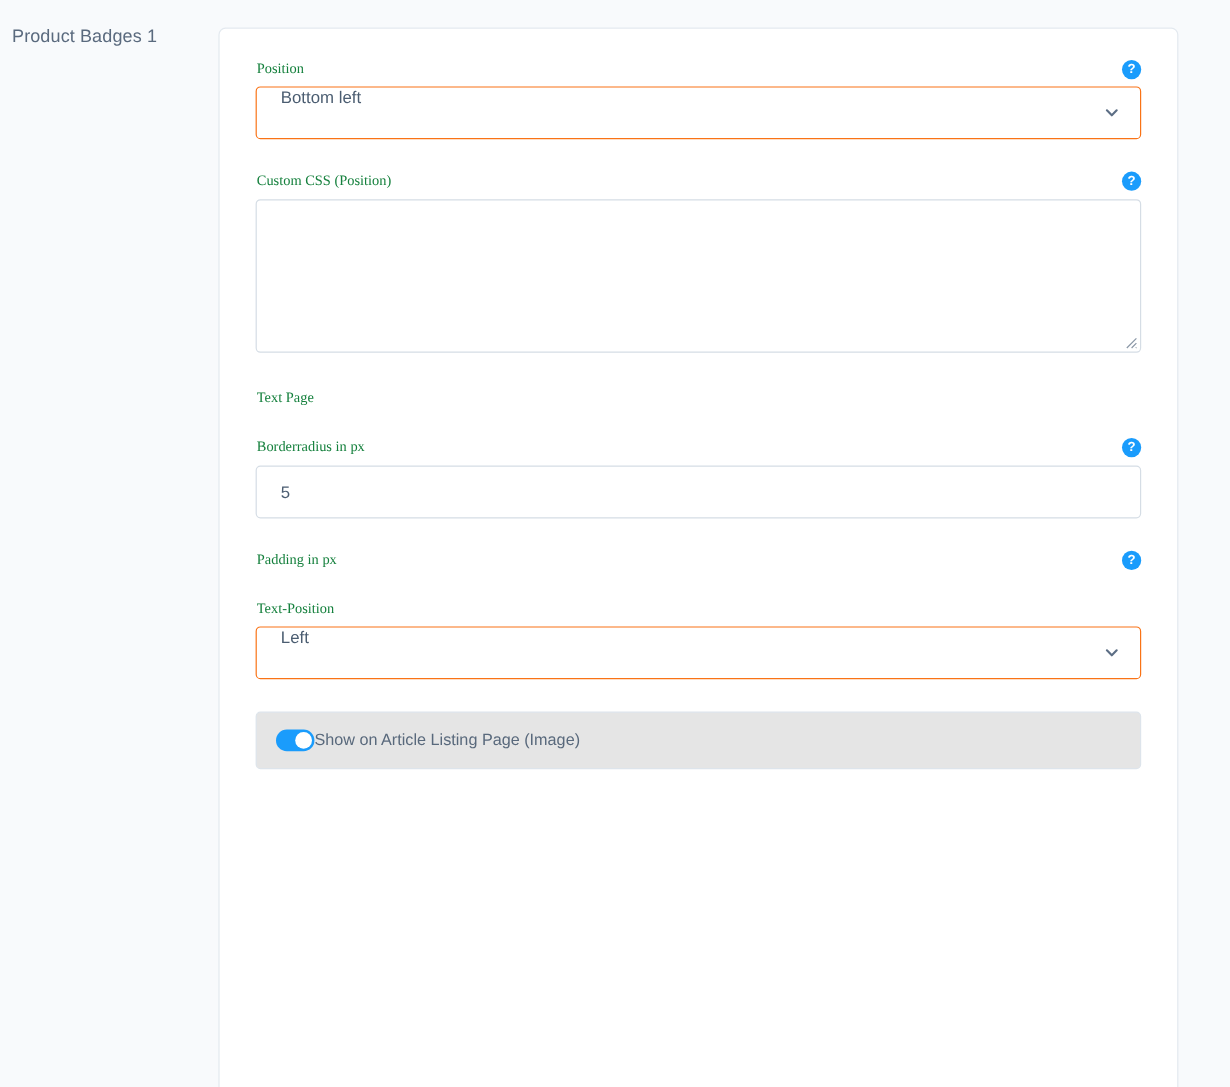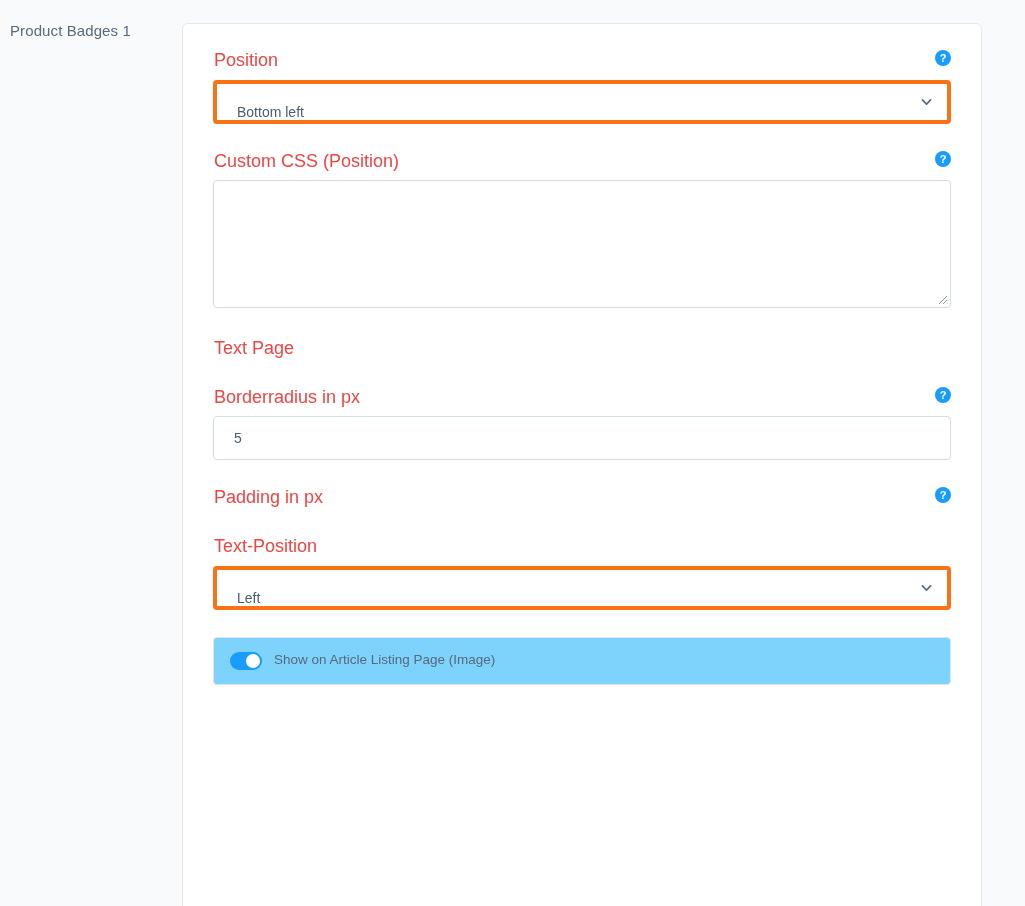--- a/index.html
+++ b/index.html
@@ -50,24 +50,25 @@
     padding: 26px 30px 0 30px;
   }
 
   
   .field {
     position: relative;
     margin-bottom: 20px;
   }
   .field-label {
     display: block;
-    font-size: 18px;
-    color: #ef4444;
+    font-size: 12px;
+    color: #15803d;
     margin: 0 0 8px 1px;
     line-height: 1.2;
+    font-family: Liberation Serif, serif;
   }
 
   .help-icon {
     position: absolute;
     right: 0;
     top: 0;
     width: 16px;
     height: 16px;
     border-radius: 50%;
     background: #1a9cfc;
@@ -80,25 +81,25 @@
     user-select: none;
     font-family: "Liberation Sans", sans-serif;
   }
 
   .select-wrap {
     position: relative;
   }
   .select-box {
     width: 100%;
     height: 44px;
-    border: 4px solid #f97316;
+    border: 1px solid #f97316;
     border-radius: 4px;
     background: #ffffff;
     display: flex;
-    align-items: flex-end;
+    align-items: flex-start;
     padding: 0 40px 0 20px;
     font-size: 14px;
     color: #4b5d71;
     cursor: pointer;
   }
   .chevron {
     position: absolute;
     right: 18px;
     top: 50%;
     transform: translateY(-50%);
@@ -188,25 +189,24 @@
     outline: none;
     display: block;
   }
 
   
   .switch-row {
     width: 100%;
     min-height: 48px;
     border: 1px solid #dde4eb;
     border-radius: 4px;
-    background: #7dd3fc;
+    background: #e5e5e5;
     display: flex;
     align-items: center;
     padding: 0 16px;
-    gap: 12px;
   }
   .switch {
     position: relative;
     width: 32px;
     height: 18px;
     border-radius: 9px;
     background: #1a9cfc;
     flex: 0 0 32px;
     cursor: pointer;
   }

